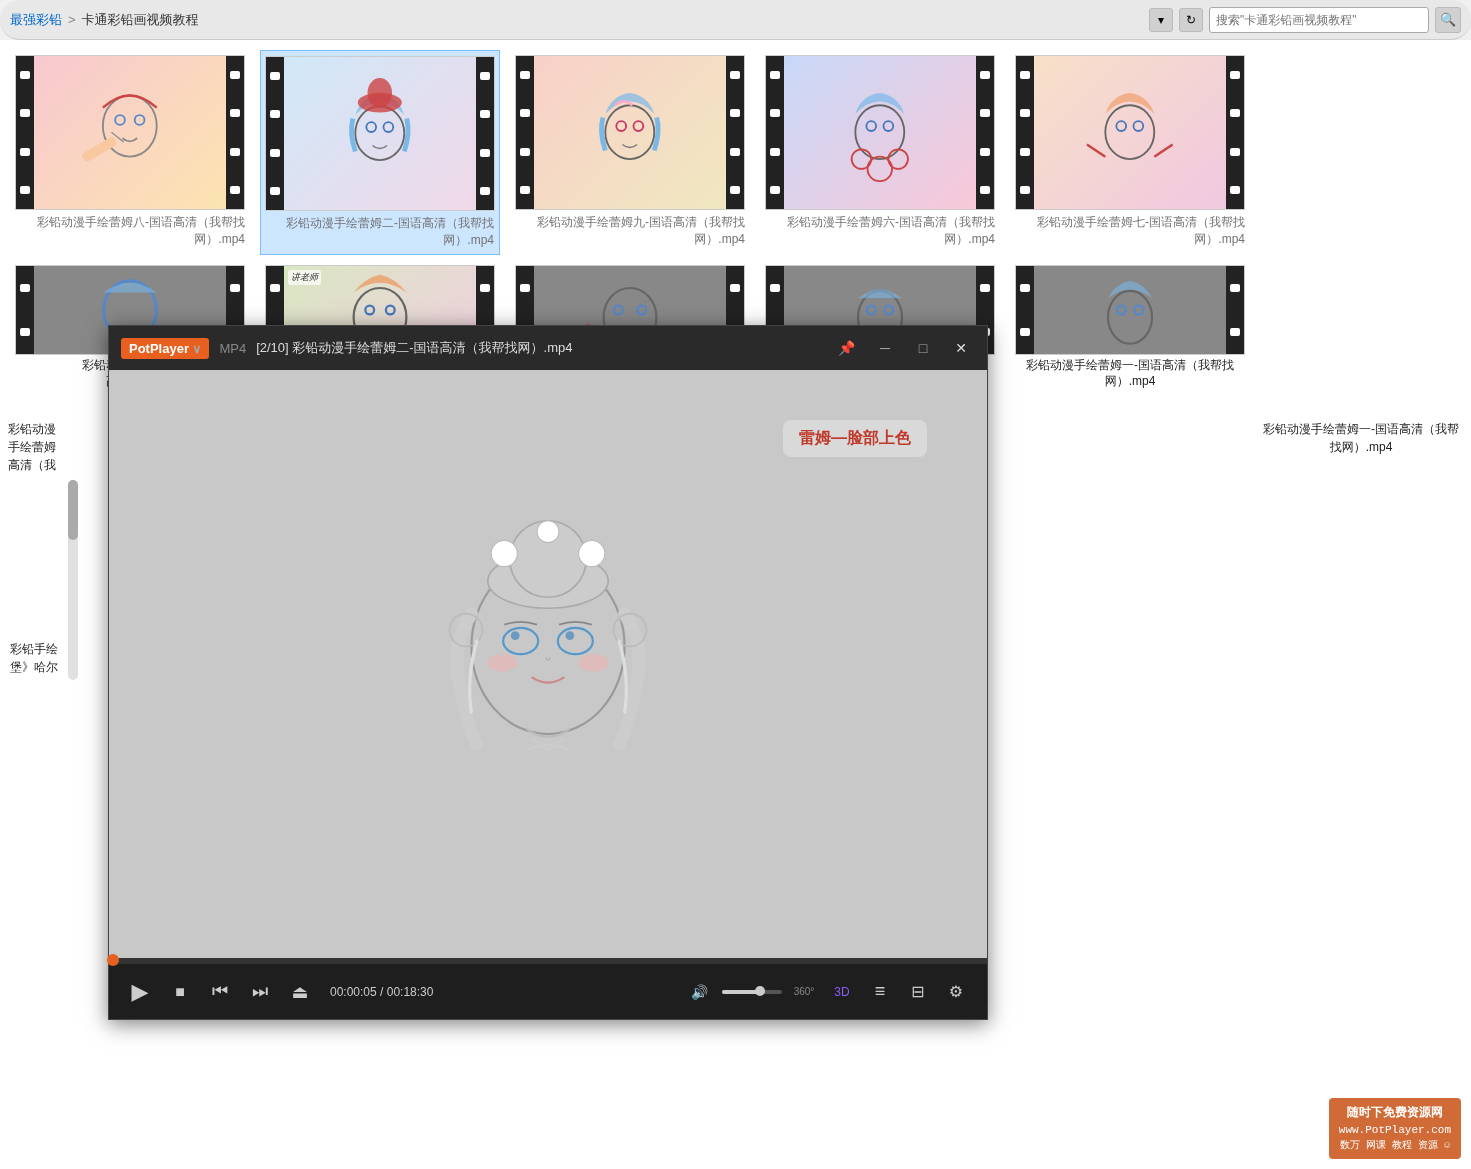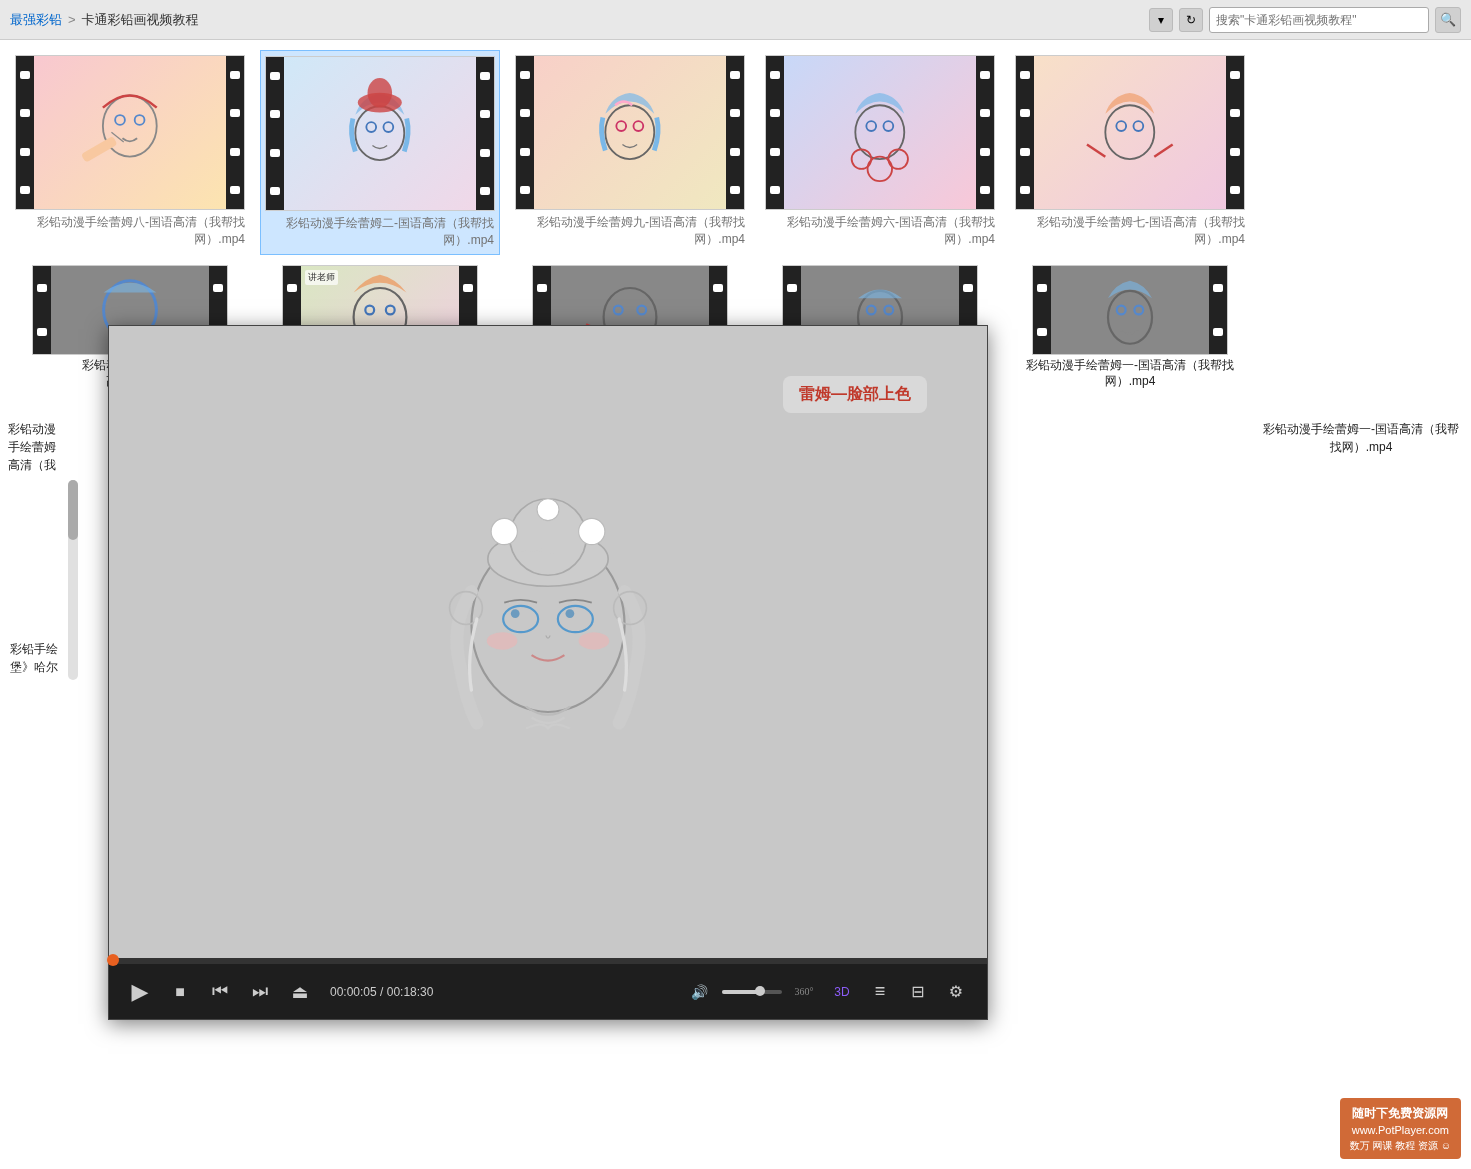--- a/index.html
+++ b/index.html
@@ -15,20 +15,21 @@
     
     .browser-bar {
       width: 100%;
       height: 40px;
       background: #e8e8e8;
       display: flex;
       align-items: center;
       padding: 2px 10px;
       border-bottom: 1px solid #ccc;
       gap: 10px;
+      border-radius: 20px;
     }
     .breadcrumb {
       display: flex;
       align-items: center;
       gap: 6px;
       font-size: 13px;
       color: #333;
       flex: 1;
     }
     .breadcrumb-sep {
@@ -368,42 +369,44 @@
       bottom: 10px;
       right: 10px;
       background: rgba(200, 80, 20, 0.85);
       color: white;
       font-size: 11px;
       padding: 6px 10px;
       border-radius: 4px;
       text-align: center;
       line-height: 1.5;
       z-index: 50;
+      font-family: Liberation Mono, monospace;
     }
 
     
     .row2 {
       display: flex;
       gap: 10px;
       padding: 0 10px;
       margin-top: 0;
     }
     .row2-item {
       width: 240px;
       display: flex;
       flex-direction: column;
       align-items: center;
     }
     .row2-thumb-img {
-      width: 196px;
+      width: 230px;
       height: 90px;
       background: #888;
       border: 1px solid #ccc;
       overflow: hidden;
       position: relative;
+      font-style: italic;
     }
 
     
     .partial-text {
       font-size: 12px;
       color: #222;
       text-align: center;
       padding: 2px 5px;
       line-height: 1.4;
     }
@@ -779,20 +782,40 @@
   <div class="right-text-area">
     <div style="font-size:12px;color:#222;line-height:1.5;">彩铅动漫手绘蕾姆一-国语高清（我帮找网）.mp4</div>
   </div>
 
   <div class="scrollbar-track">
     <div class="scrollbar-thumb"></div>
   </div>
 
   <div class="potplayer-window">
 
+    <div class="player-titlebar">
+      <div class="player-logo">
+        <span>PotPlayer</span>
+        <span class="logo-arrow">∨</span>
+      </div>
+      <span class="format-badge">MP4</span>
+      <span class="player-title">[2/10] 彩铅动漫手绘蕾姆二-国语高清（我帮找网）.mp4</span>
+      <div class="pin-btn">
+        <span>📌</span>
+      </div>
+      <div class="min-btn">
+        <span>─</span>
+      </div>
+      <div class="max-btn">
+        <span>□</span>
+      </div>
+      <div class="close-btn">
+        <span>✕</span>
+      </div>
+    </div>
 
     <div class="video-area">
       <div class="video-bg">
 
         <svg class="video-character" viewBox="0 0 300 320">
 
           <ellipse cx="150" cy="160" rx="70" ry="80" fill="none" stroke="#999" stroke-width="2"></ellipse>
 
           <ellipse cx="150" cy="100" rx="55" ry="25" fill="#cccccc" stroke="#aaa" stroke-width="1.5"></ellipse>
           <ellipse cx="150" cy="80" rx="35" ry="35" fill="#cccccc" stroke="#aaa" stroke-width="1.5"></ellipse>
@@ -880,21 +903,21 @@
 
         <div class="ctrl-btn">
           <span style="font-size:14px;">🔊</span>
         </div>
         <div class="volume-slider">
           <div class="volume-fill"></div>
           <div class="volume-handle"></div>
         </div>
 
         <div class="ctrl-btn">
-          <span style="font-size:10px;color:#888;font-family:Liberation Serif, serif;">360°</span>
+          <span style="font-size:10px;color:#888;">360°</span>
         </div>
 
         <div class="ctrl-btn">
           <span style="font-size:12px;color:#8b5cf6;">3D</span>
         </div>
 
         <div class="ctrl-btn">
           <span style="font-size:18px;">≡</span>
         </div>
 

